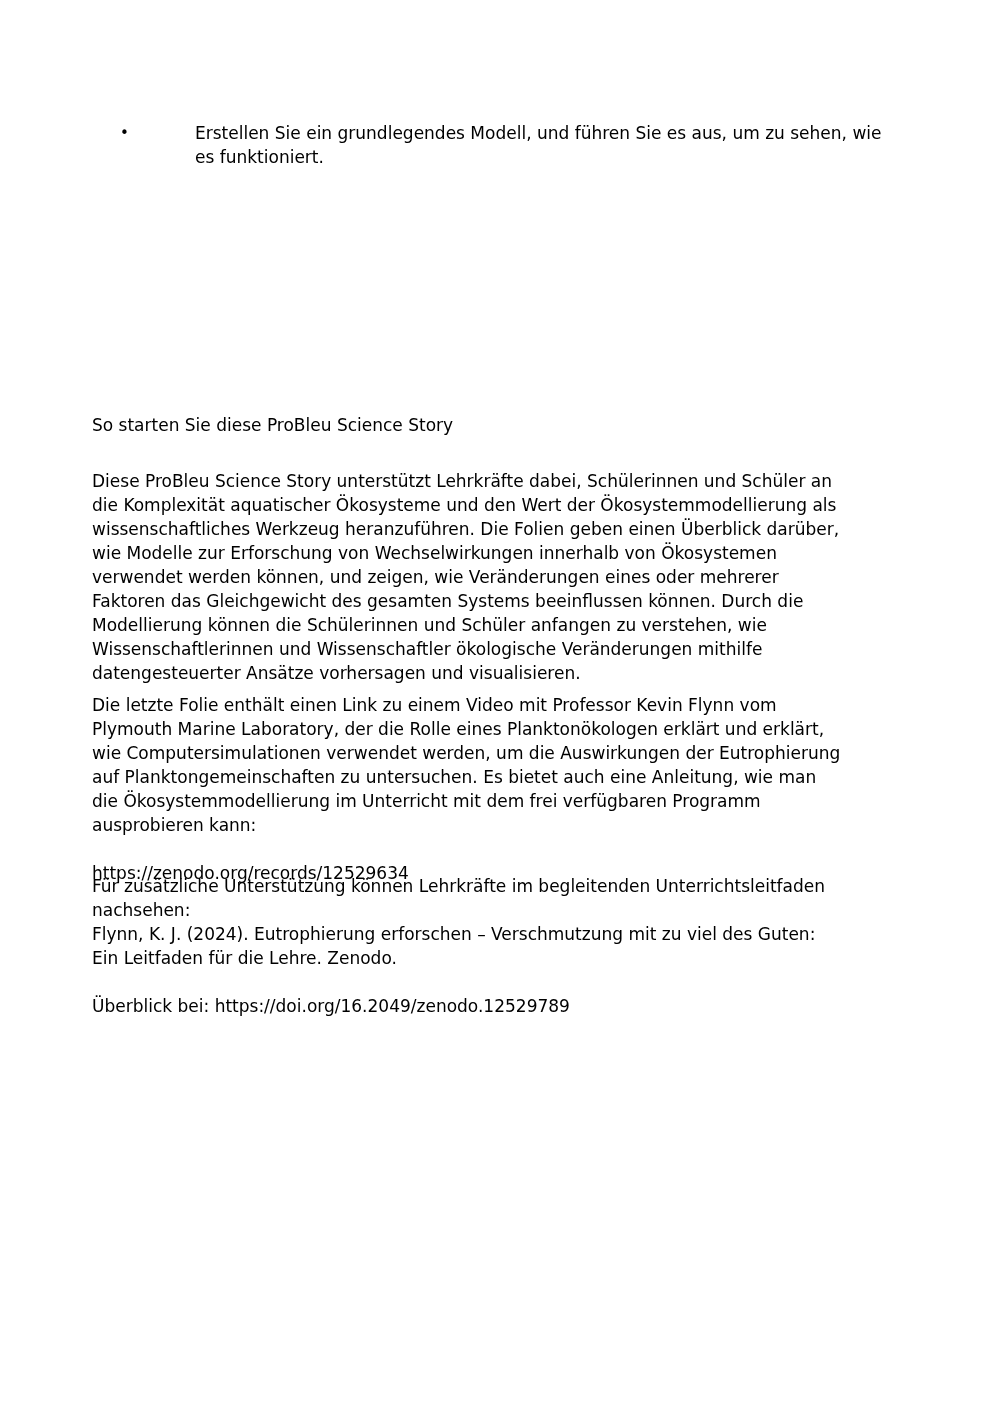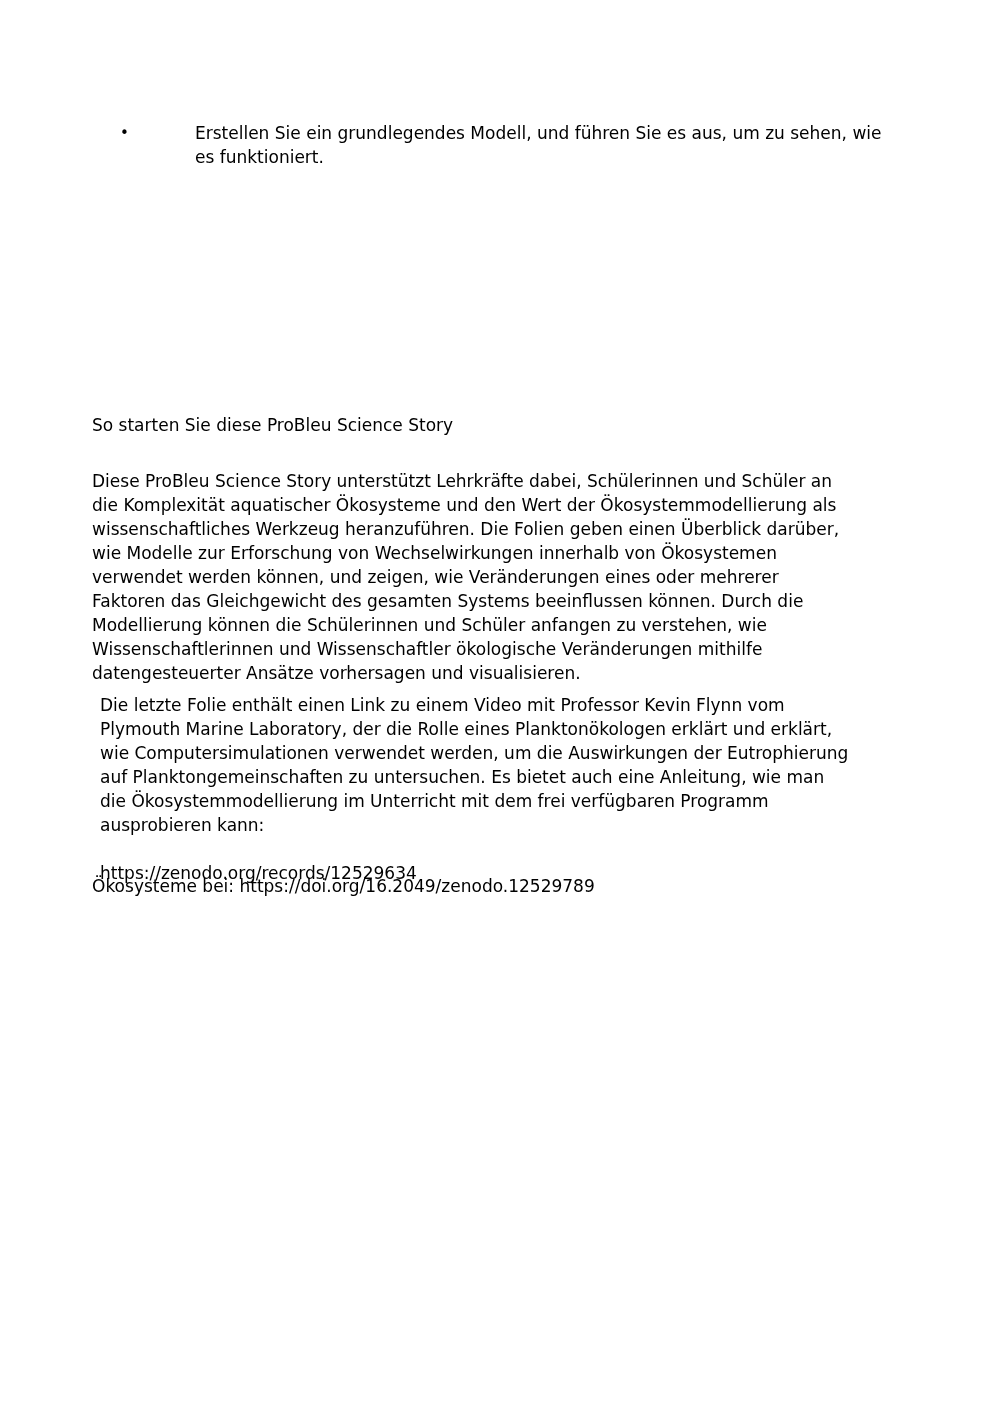--- a/index.html
+++ b/index.html
@@ -66,32 +66,36 @@
 wie Modelle zur Erforschung von Wechselwirkungen innerhalb von Ökosystemen
 verwendet werden können, und zeigen, wie Veränderungen eines oder mehrerer
 Faktoren das Gleichgewicht des gesamten Systems beeinflussen können. Durch die
 Modellierung können die Schülerinnen und Schüler anfangen zu verstehen, wie
 Wissenschaftlerinnen und Wissenschaftler ökologische Veränderungen mithilfe
 datengesteuerter Ansätze vorhersagen und visualisieren.</div>
   </div>
 
   <div class="block" style="top:413px; left:92px; width:840px;">So starten Sie diese ProBleu Science Story</div>
 
-  <div class="block" style="top:669px; left:100px; width:840px;">
+  <div class="block" style="top:669px; left:92px; width:840px;">
     <div class="para-lines">Die letzte Folie enthält einen Link zu einem Video mit Professor Kevin Flynn vom
 Plymouth Marine Laboratory, der die Rolle eines Planktonökologen erklärt und erklärt,
 wie Computersimulationen verwendet werden, um die Auswirkungen der Eutrophierung
 auf Planktongemeinschaften zu untersuchen. Es bietet auch eine Anleitung, wie man
 die Ökosystemmodellierung im Unterricht mit dem frei verfügbaren Programm
 ausprobieren kann:</div>
     <div class="link-line">
       <span class="doc-link">https://zenodo.org/records/12529634</span>
     </div>
   </div>
 
   <div class="block" style="top:850px; left:92px; width:840px;">
+    <div class="para-lines">Für zusätzliche Unterstützung können Lehrkräfte im begleitenden Unterrichtsleitfaden
+nachsehen:
+Flynn, K. J. (2024). Eutrophierung erforschen – Verschmutzung mit zu viel des Guten:
+Ein Leitfaden für die Lehre. Zenodo.</div>
     <div class="link-line">
-      <span>Ökosysteme bei: </span><span class="doc-link">https://doi.org/16.2049/zenodo.12529789</span>
+      <span>Überblick bei: </span><span class="doc-link">https://doi.org/16.2049/zenodo.12529789</span>
     </div>
   </div>
 
 
 </div>
 
 </body></html>

